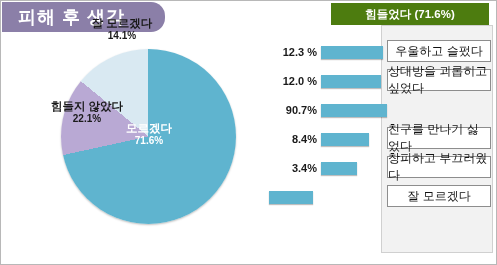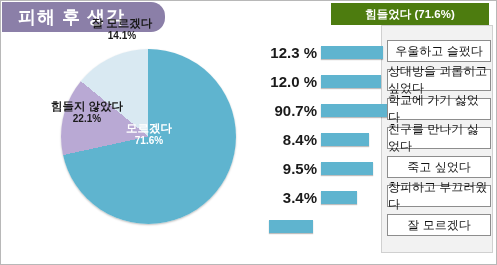--- a/index.html
+++ b/index.html
@@ -65,21 +65,21 @@
   .bars{
     position:absolute;left:268px;top:38px;
     width:225px;height:215px;
   }
   .bar-row{
     position:relative;height:26px;margin-bottom:3px;
     display:flex;align-items:center;
   }
   .bar-pct{
     width:52px;text-align:right;
-    font-size:15px;font-weight:bold;color:#1a1a1a;
+    font-size:11px;font-weight:bold;color:#1a1a1a;
     padding-right:4px;box-sizing:border-box;
   }
   .bar-shape{
     height:13px;background:#5fb4cf;
     box-shadow:0 1px 1px rgba(0,0,0,.25);
   }
   .bar-cat{
     position:absolute;left:118px;top:1px;
     width:104px;height:22px;
     background:#ffffff;border:1px solid #8d8d8d;
@@ -138,34 +138,28 @@
 
     <div class="bar-row">
       <div class="bar-pct">12.0 %</div>
       <div class="bar-shape" style="width:60px"></div>
       <div class="bar-cat">상대방을 괴롭히고 싶었다</div>
     </div>
 
     <div class="bar-row">
       <div class="bar-pct">90.7%</div>
       <div class="bar-shape" style="width:66px"></div>
-      <div class="bar-cat">학교에 가기 싫었다</div>
     </div>
 
     <div class="bar-row">
       <div class="bar-pct">8.4%</div>
       <div class="bar-shape" style="width:48px"></div>
       <div class="bar-cat">친구를 만나기 싫었다</div>
     </div>
 
-    <div class="bar-row">
-      <div class="bar-pct">9.5%</div>
-      <div class="bar-shape" style="width:52px"></div>
-      <div class="bar-cat">죽고 싶었다</div>
-    </div>
 
     <div class="bar-row">
       <div class="bar-pct">3.4%</div>
       <div class="bar-shape" style="width:36px"></div>
       <div class="bar-cat">창피하고 부끄러웠다</div>
     </div>
 
     <div class="bar-row">
       <div class="bar-shape" style="width:44px"></div>
       <div class="bar-cat">잘 모르겠다</div>

